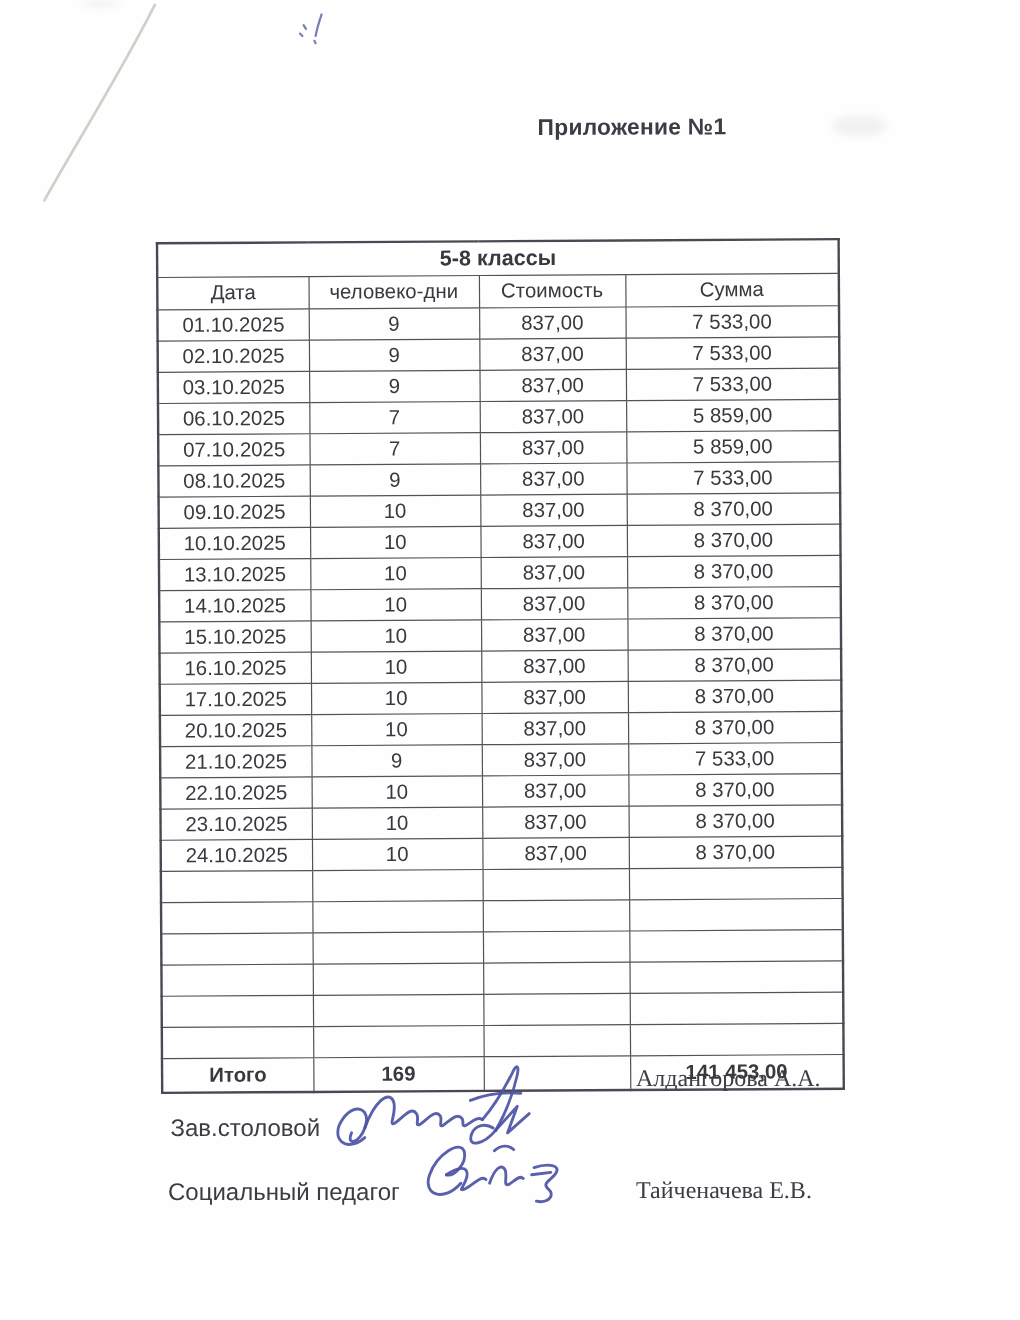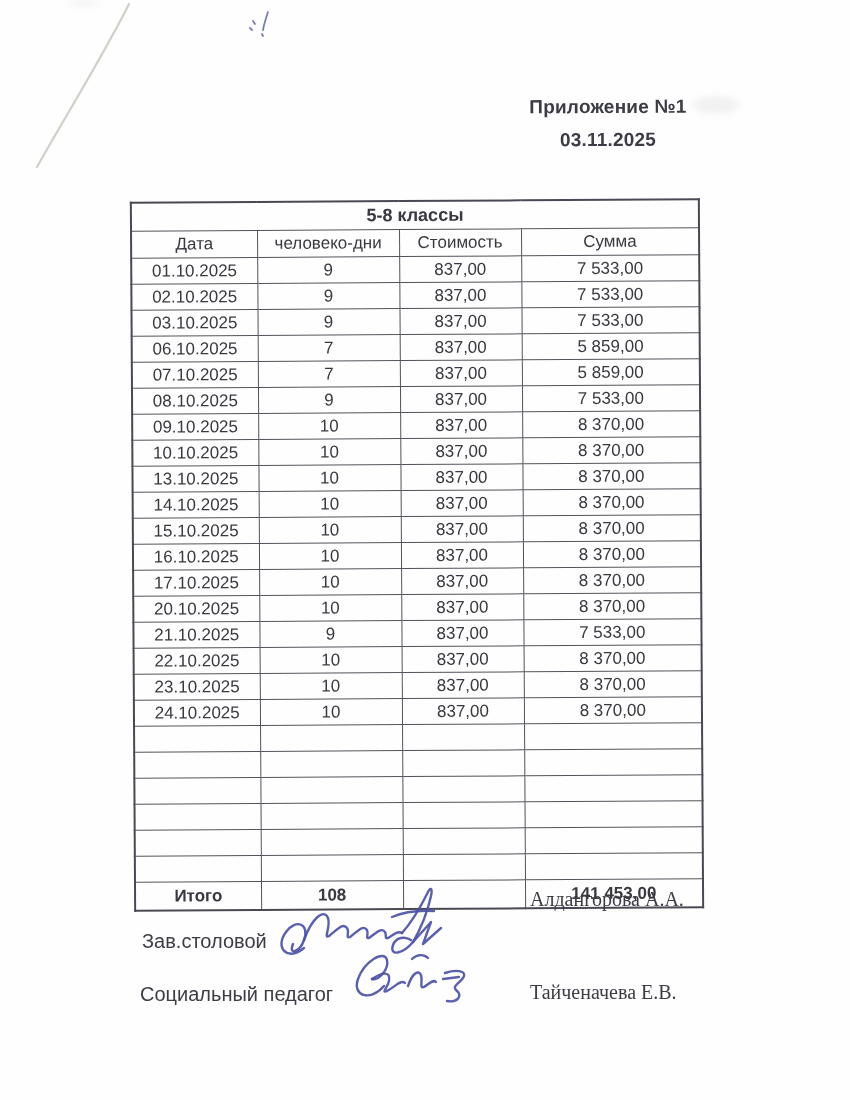--- a/index.html
+++ b/index.html
@@ -12,22 +12,22 @@
     color:#3a3a42;
   }
   
   .artifact{position:absolute;pointer-events:none;}
   .smudge{
     position:absolute;background:#b3b3b0;opacity:.16;
     filter:blur(3px);border-radius:50%;
   }
   
   .doc-header{
-    position:absolute;left:480px;top:90px;width:256px;
-    text-align:center;font-weight:bold;font-size:19px;line-height:33px;
+    position:absolute;left:448px;top:90px;width:256px;
+    text-align:left;font-weight:bold;font-size:19px;line-height:33px;
     color:#3c3c45;letter-spacing:.2px;
     transform:rotate(-0.2deg);
   }
   
   table.main{
     position:absolute;left:132px;top:200px;width:568px;
     border-collapse:collapse;table-layout:fixed;
     transform:rotate(-0.35deg);transform-origin:50% 50%;
     font-size:17px;color:#38383f;
   }
@@ -60,21 +60,20 @@
     <path d="M10,13 l2,3"></path>
     <path d="M7,20 l2,2"></path>
     <path d="M25,4 C23,10 21,16 20,22"></path>
     <path d="M19,26 l1,2"></path>
   </svg>
   <div class="smudge" style="left:693px;top:96px;width:46px;height:18px;"></div>
   <div class="smudge" style="left:68px;top:0;width:32px;height:6px;"></div>
 
   <div class="doc-header">
     <div>Приложение №1</div>
-    <div>03.11.2025</div>
   </div>
 
   <table class="main">
     <colgroup>
       <col style="width:126px">
         <col style="width:142px">
         <col style="width:122px">
         <col style="width:178px">
     </colgroup>
     <thead>
@@ -256,21 +255,21 @@
         <tr>
           <td></td>
           <td></td>
           <td></td>
           <td></td>
         </tr>
       </tbody>
     <tfoot>
       <tr class="totals-row">
         <td>Итого</td>
-        <td>108</td>
+        <td>169</td>
         <td></td>
         <td>141 453,00</td>
       </tr>
     </tfoot>
   </table>
 
   <span class="sig-text" style="left:142px;top:930px;">Зав.столовой</span>
   <span class="sig-text" style="left:530px;top:888px;font-family:Liberation Serif, serif;">Алдангорова А.А.</span>
   <span class="sig-text" style="left:140px;top:983px;text-align:right;">Социальный педагог</span>
   <span class="sig-text" style="left:530px;top:981px;font-family:Liberation Serif, serif;">Тайченачева Е.В.</span>

